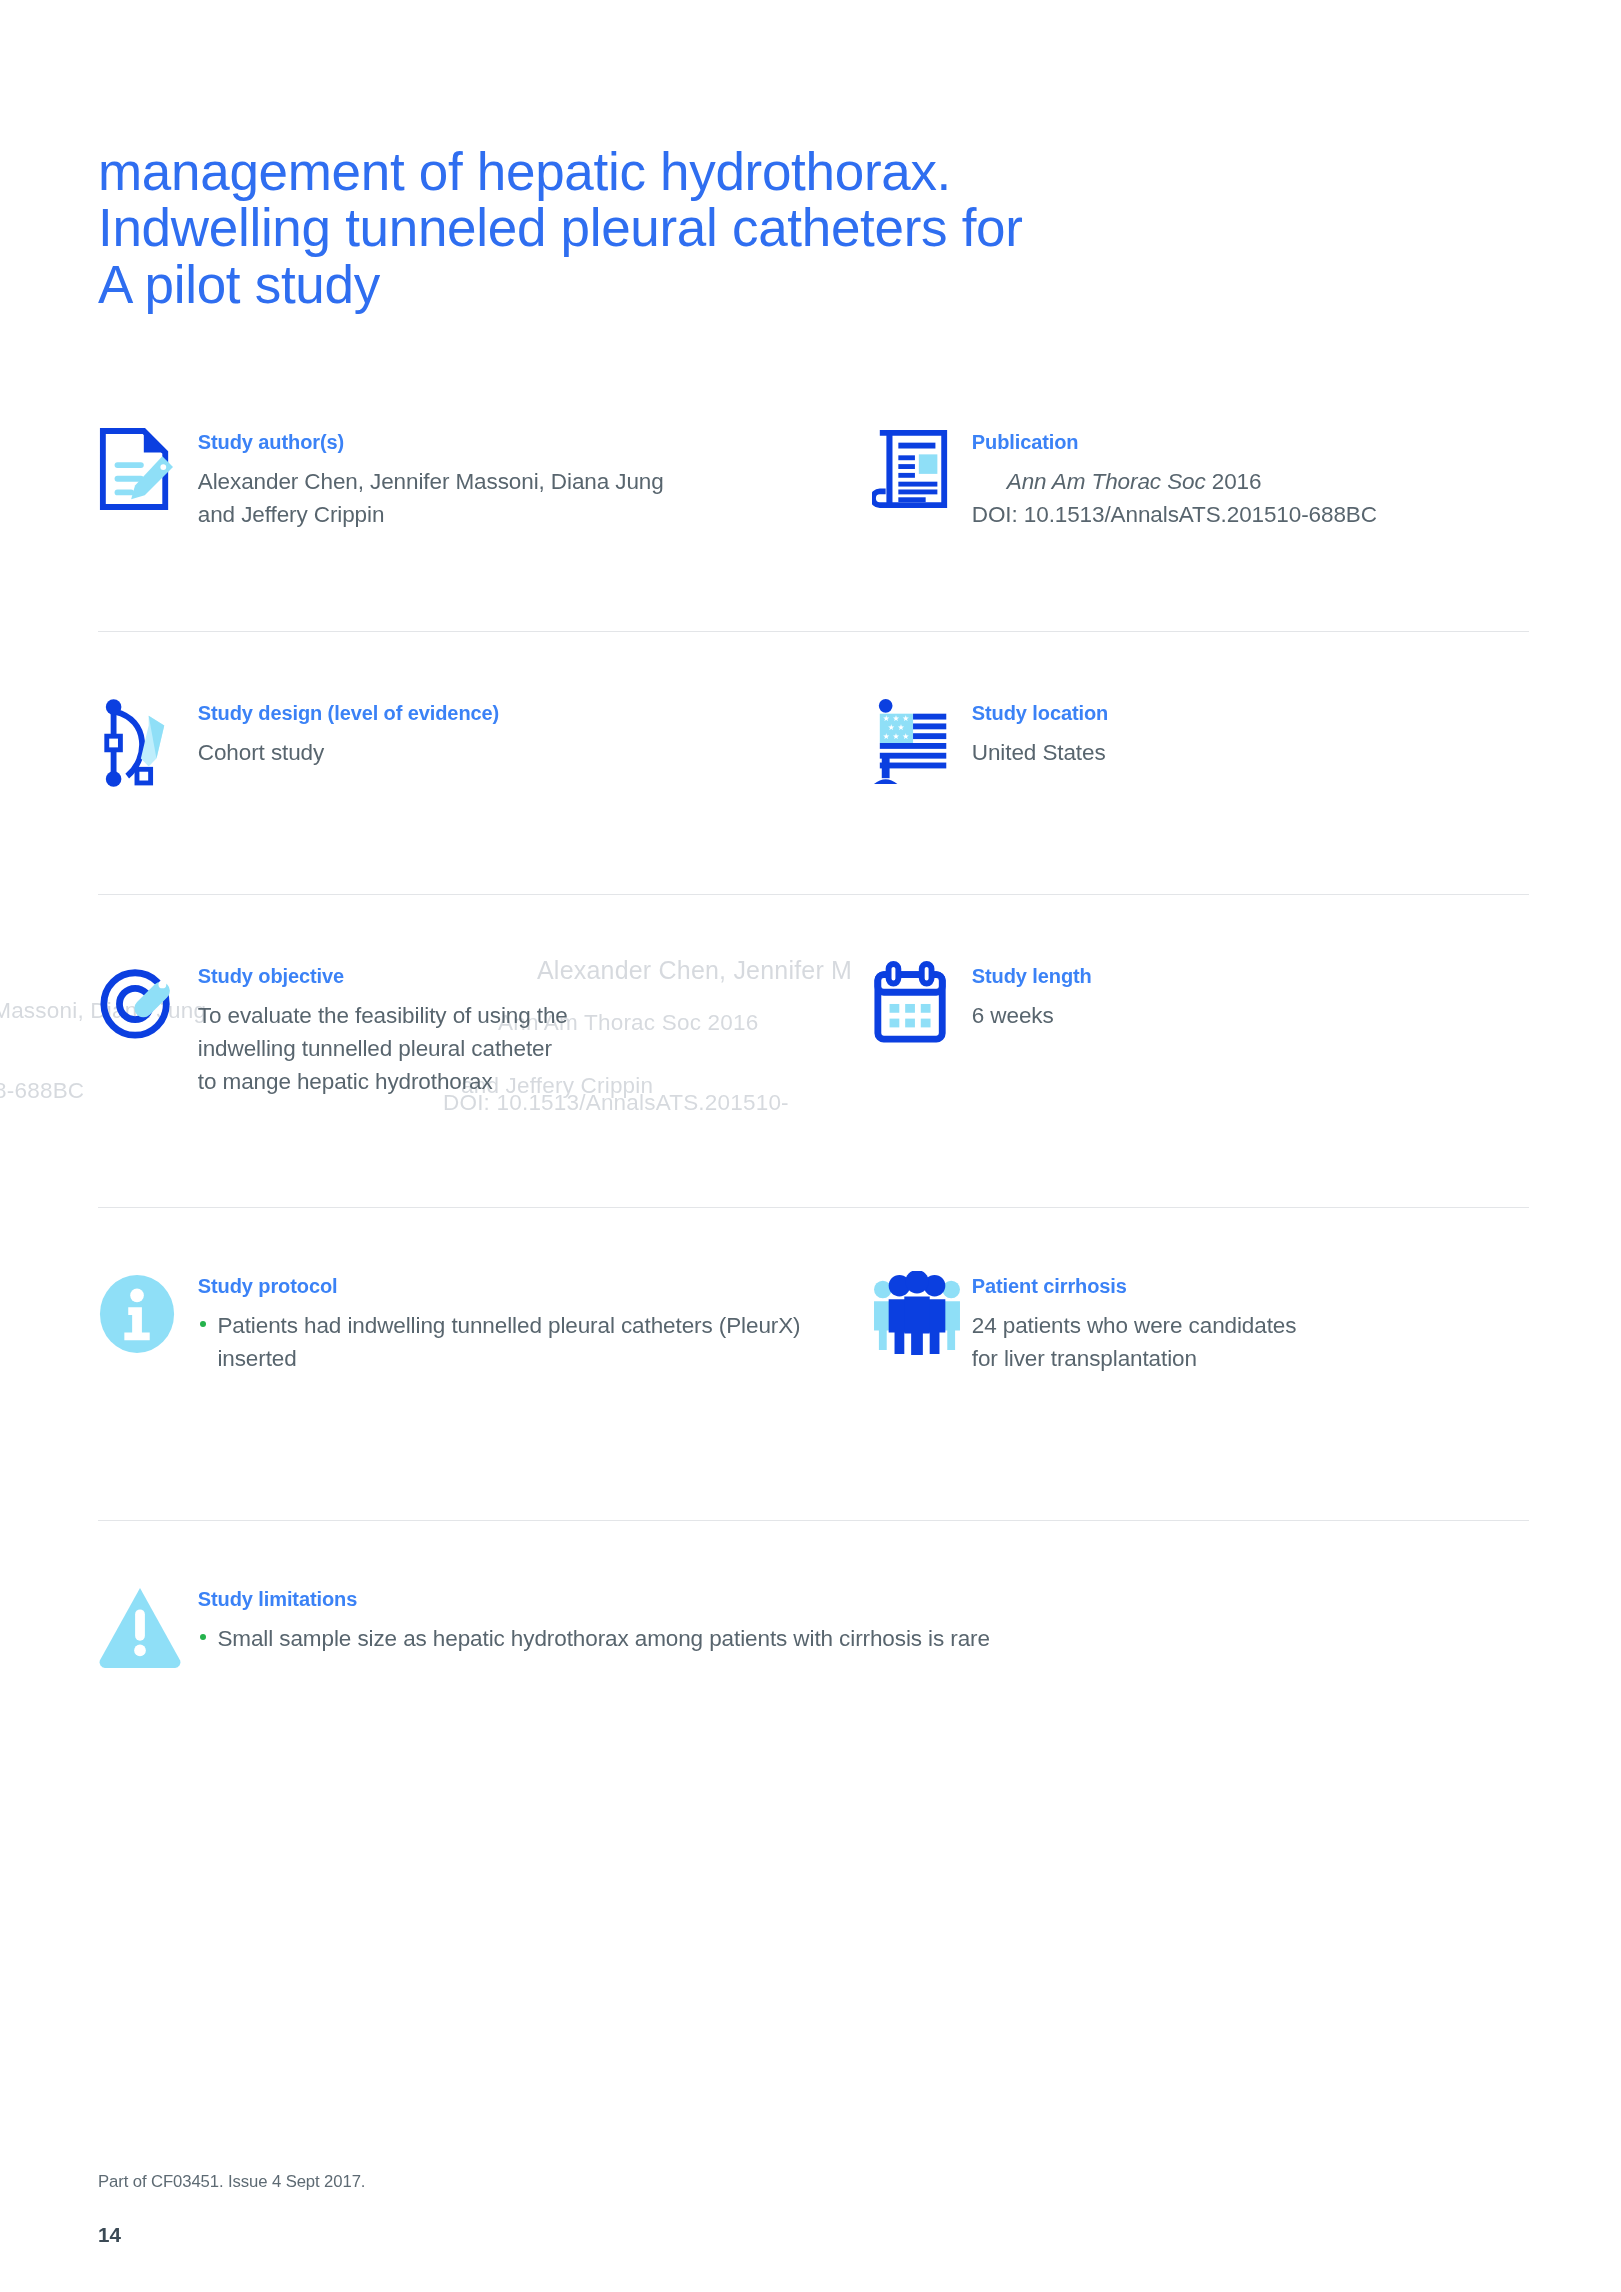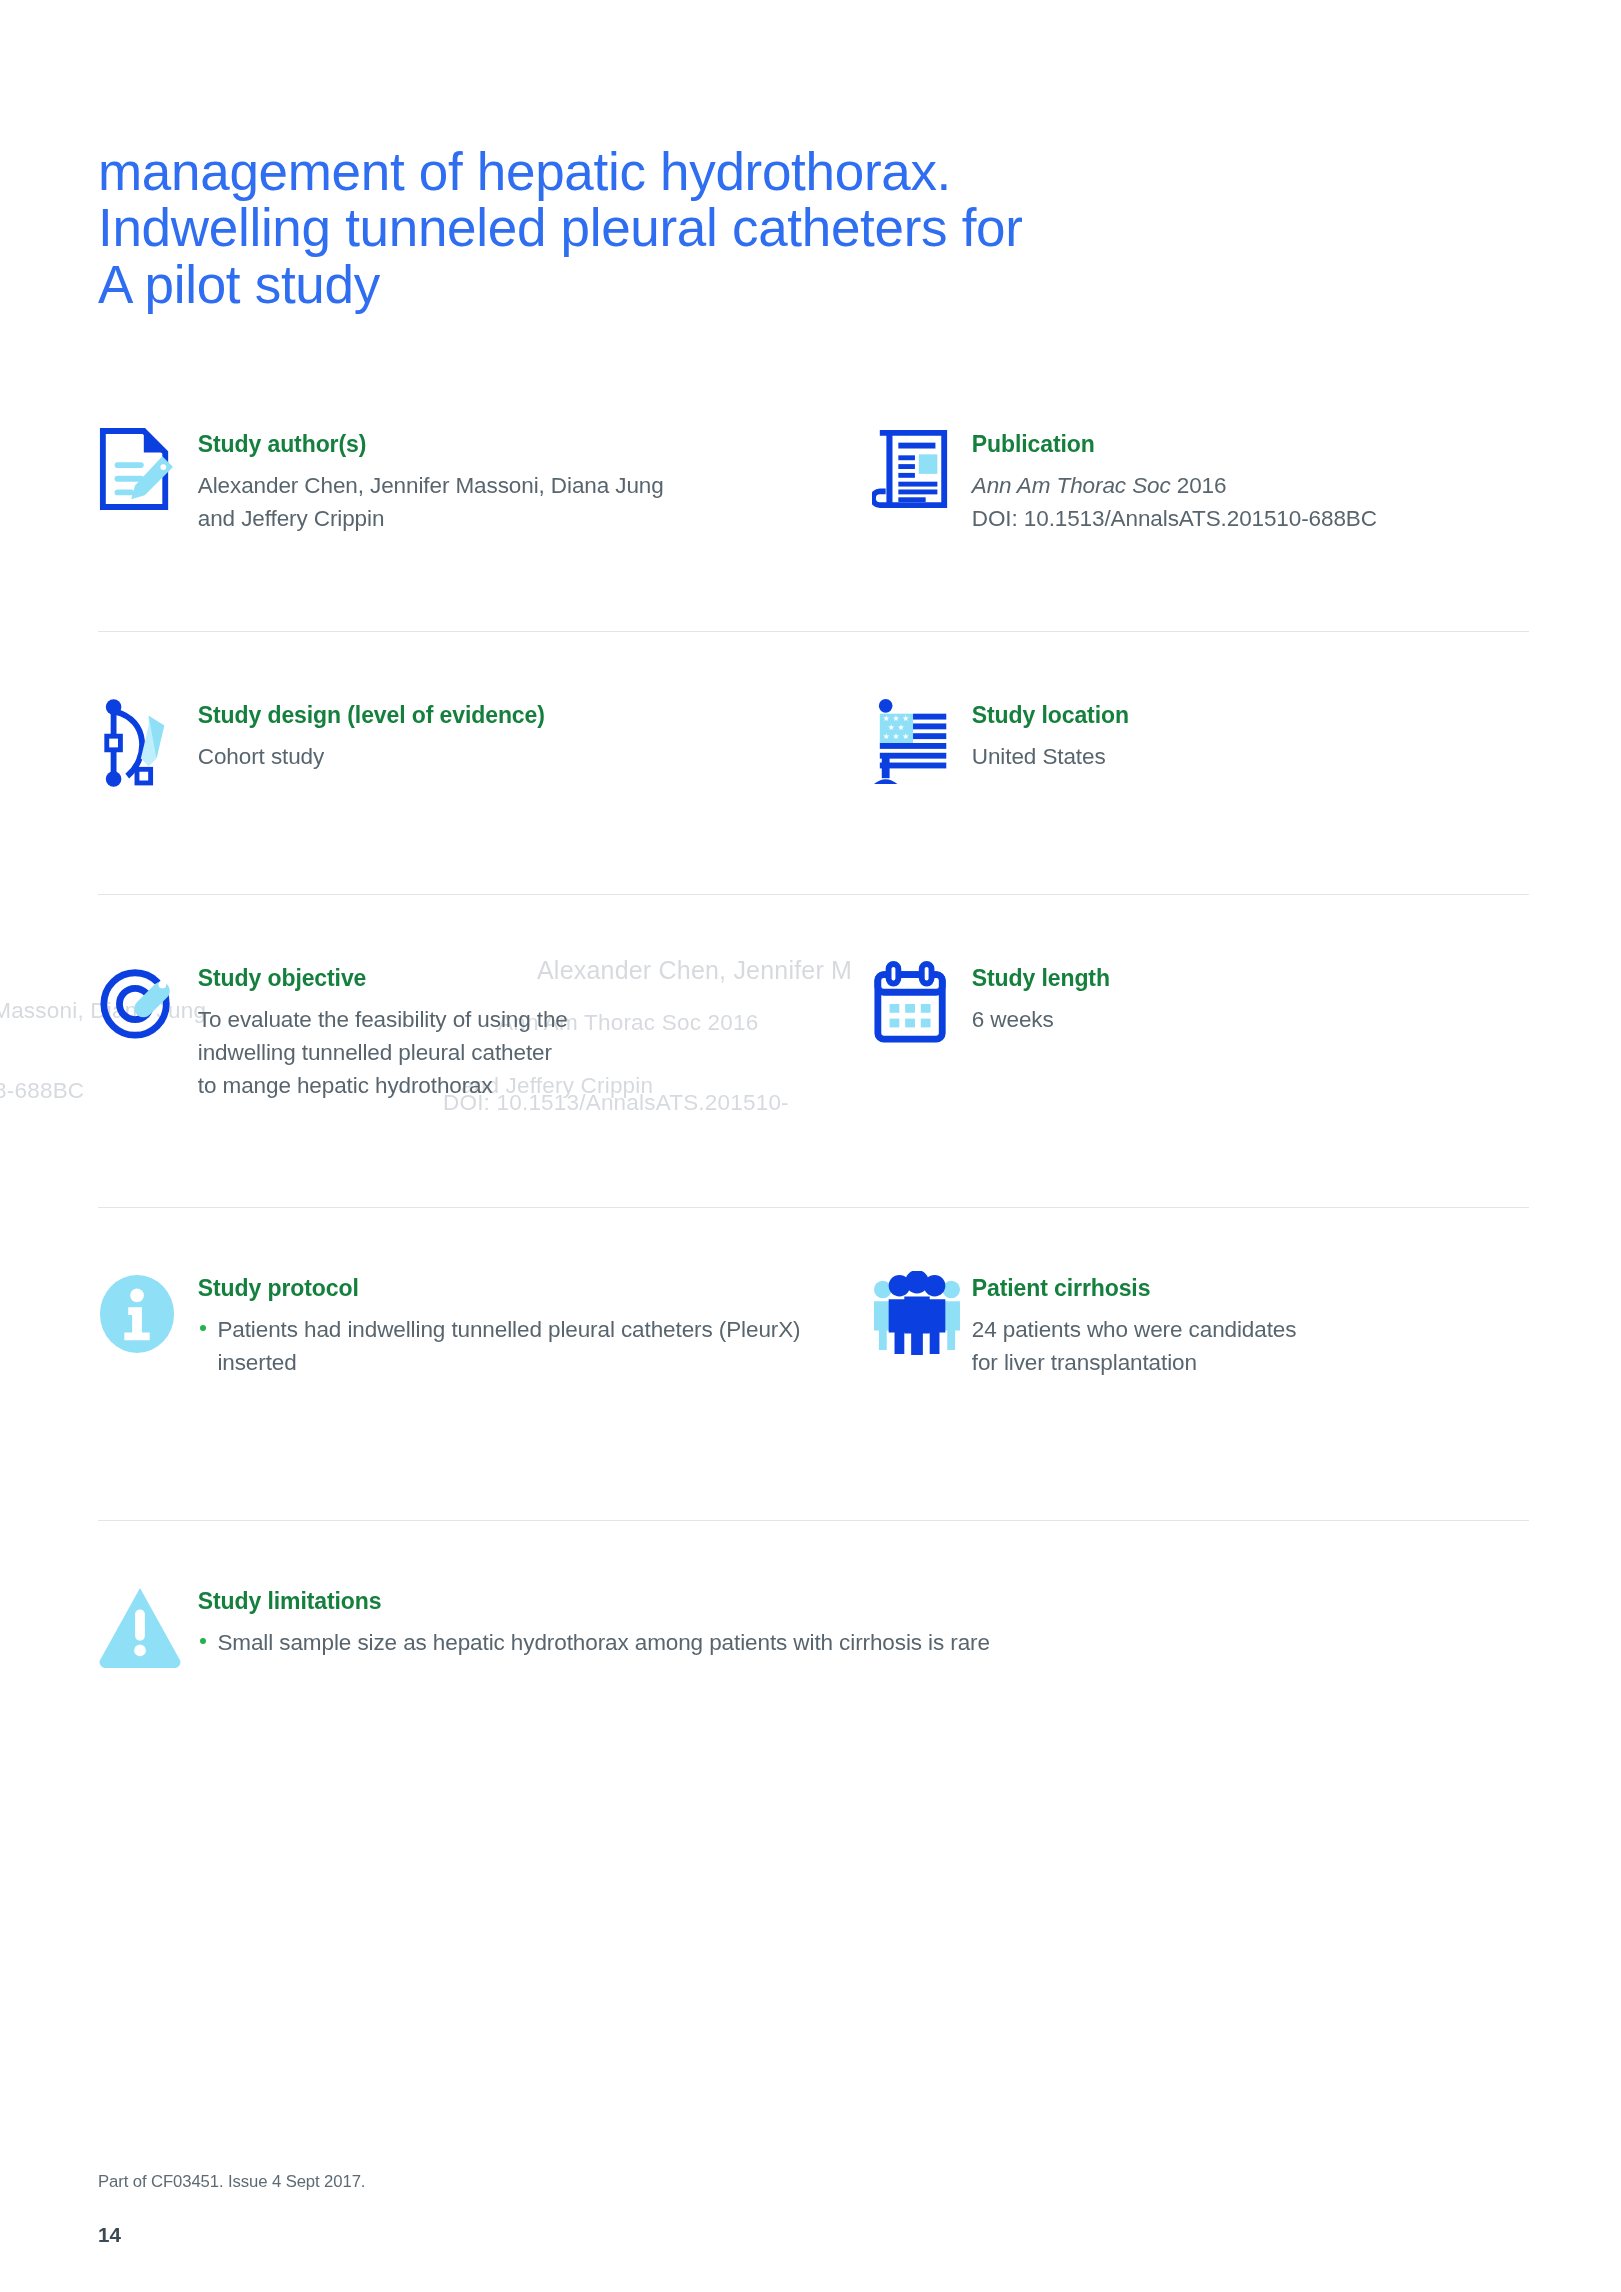--- a/index.html
+++ b/index.html
@@ -81,33 +81,33 @@
     justify-content: flex-start;
     padding-top: 2px;
   }
   .icon-box svg { display: block; }
 
   .field {
     padding-left: 9.8px;
     padding-top: 5.9px;
   }
   .field-title {
-    color: #15803d;
-    font-size: 23px;
+    color: #3b82f6;
+    font-size: 20px;
     font-weight: bold;
     letter-spacing: -0.1px;
     margin-bottom: 10.8px;
   }
   .field-value {
     color: #58656e;
     font-size: 22.5px;
     line-height: 1.47;
     letter-spacing: -0.1px;
   }
-  .field-value .ital { font-style: italic; }
+  .field-value .ital { font-style: italic; margin-left: 35px; }
 
   ul.bullets {
     list-style: none;
     margin: 0;
     padding: 0;
   }
   ul.bullets li {
     position: relative;
     padding-left: 19.6px;
     color: #58656e;

